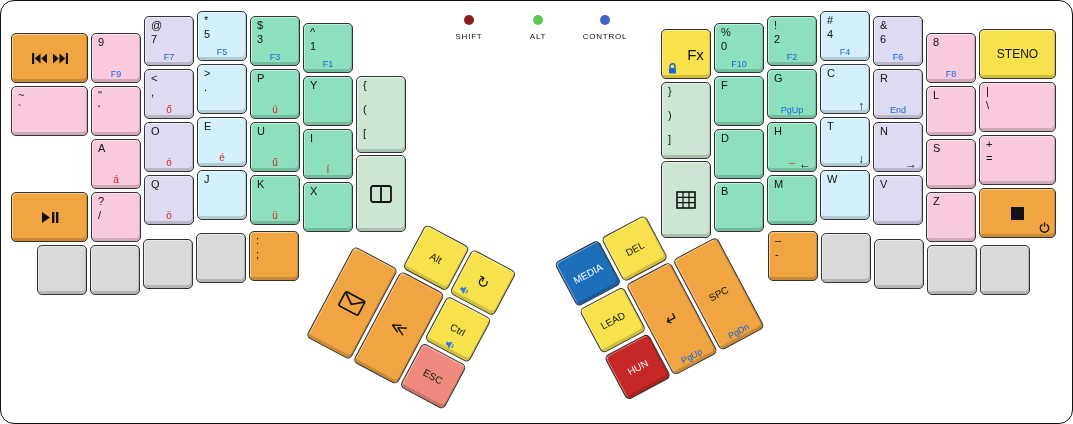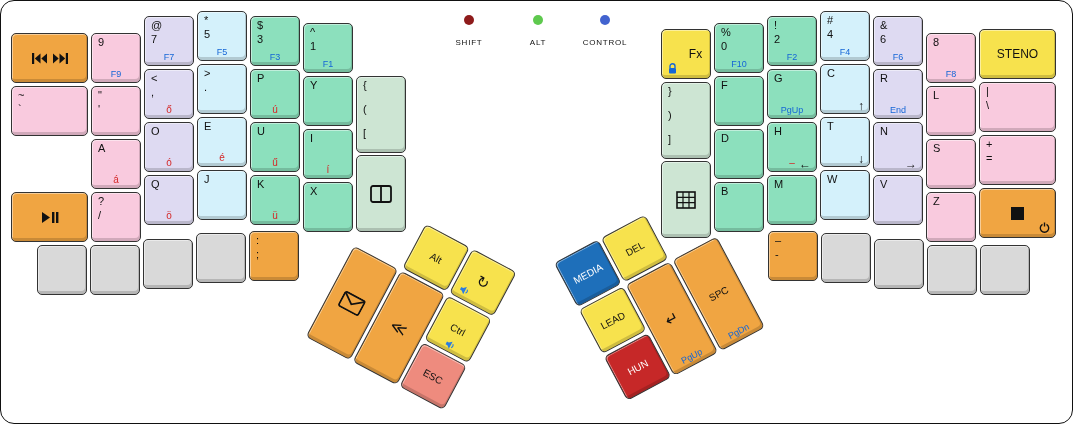--- a/index.html
+++ b/index.html
@@ -20,21 +20,21 @@
   .lbl-arrow{position:absolute;bottom:1px;right:5px;font-size:12px;line-height:1;}
   .lbl-center{position:absolute;inset:0;display:flex;align-items:center;justify-content:center;font-size:11px;text-align:center;}
   .lbl-cr{position:absolute;right:10px;top:50%;transform:translateY(-50%);font-size:11px;line-height:1;}
   .icons-c{position:absolute;inset:0;display:flex;align-items:center;justify-content:center;gap:4px;}
   .ic{line-height:0;display:inline-block;}
   .ic-abs{position:absolute;line-height:0;}
   .p-bl{left:6px;bottom:4px;}
   .p-br{right:5px;bottom:4px;}
   .p-bc{left:50%;bottom:2px;transform:translateX(-50%);}
   .p-cl{left:10px;top:50%;transform:translateY(-50%);}
-  .indicator{position:absolute;top:14px;width:70px;display:flex;flex-direction:column;align-items:center;gap:13px;}
+  .indicator{position:absolute;top:14px;width:70px;display:flex;flex-direction:column;align-items:center;gap:7px;}
   .dot{width:10px;height:10px;border-radius:50%;display:block;background:#999;}
   .ind-label{font-size:8px;letter-spacing:.8px;color:#111;}
 </style>
 </head>
 <body>
 
 <div class="frame">
 
   <div>
     <div class="indicator" style="left:433px">
@@ -178,21 +178,21 @@
       <div class="key" style="left: 89px; top: 244px; width: 50px; height: 50px; background: rgb(217, 217, 217);"></div>
       <div class="key" style="left: 142px; top: 238px; width: 50px; height: 50px; background: rgb(217, 217, 217);"></div>
       <div class="key" style="left: 195px; top: 232px; width: 50px; height: 50px; background: rgb(217, 217, 217);"></div>
       <div class="key" style="left: 248px; top: 230px; width: 50px; height: 50px; background: rgb(240, 165, 66);">
         <span class="lbl-tl">:</span>
         <span class="lbl-ml">;</span>
       </div>
     </div>
   <div class="kgroup" id="g-rm">
       <div class="key" style="left: 660px; top: 28px; width: 50px; height: 50px; background: rgb(247, 226, 77);">
-        <span class="lbl-center" style="font-size: 12px; margin-left: 19px;">Fx</span>
+        <span class="lbl-center" style="font-size: 15px; margin-left: 19px;">Fx</span>
         <span class="ic-abs p-bl"><svg width="9" height="11" viewBox="0 0 9 11">
             <path d="M2 5 V3.2 a2.5 2.5 0 0 1 5 0 V5" fill="none" stroke="#1566d6" stroke-width="1.4"></path>
             <rect x="1" y="5" width="7" height="5.5" rx="1" fill="#1566d6"></rect>
           </svg></span>
       </div>
       <div class="key" style="left: 713px; top: 22px; width: 50px; height: 50px; background: rgb(140, 224, 189);">
         <span class="lbl-tl">%</span>
         <span class="lbl-ml">0</span>
         <span class="lbl-blue">F10</span>
       </div>

